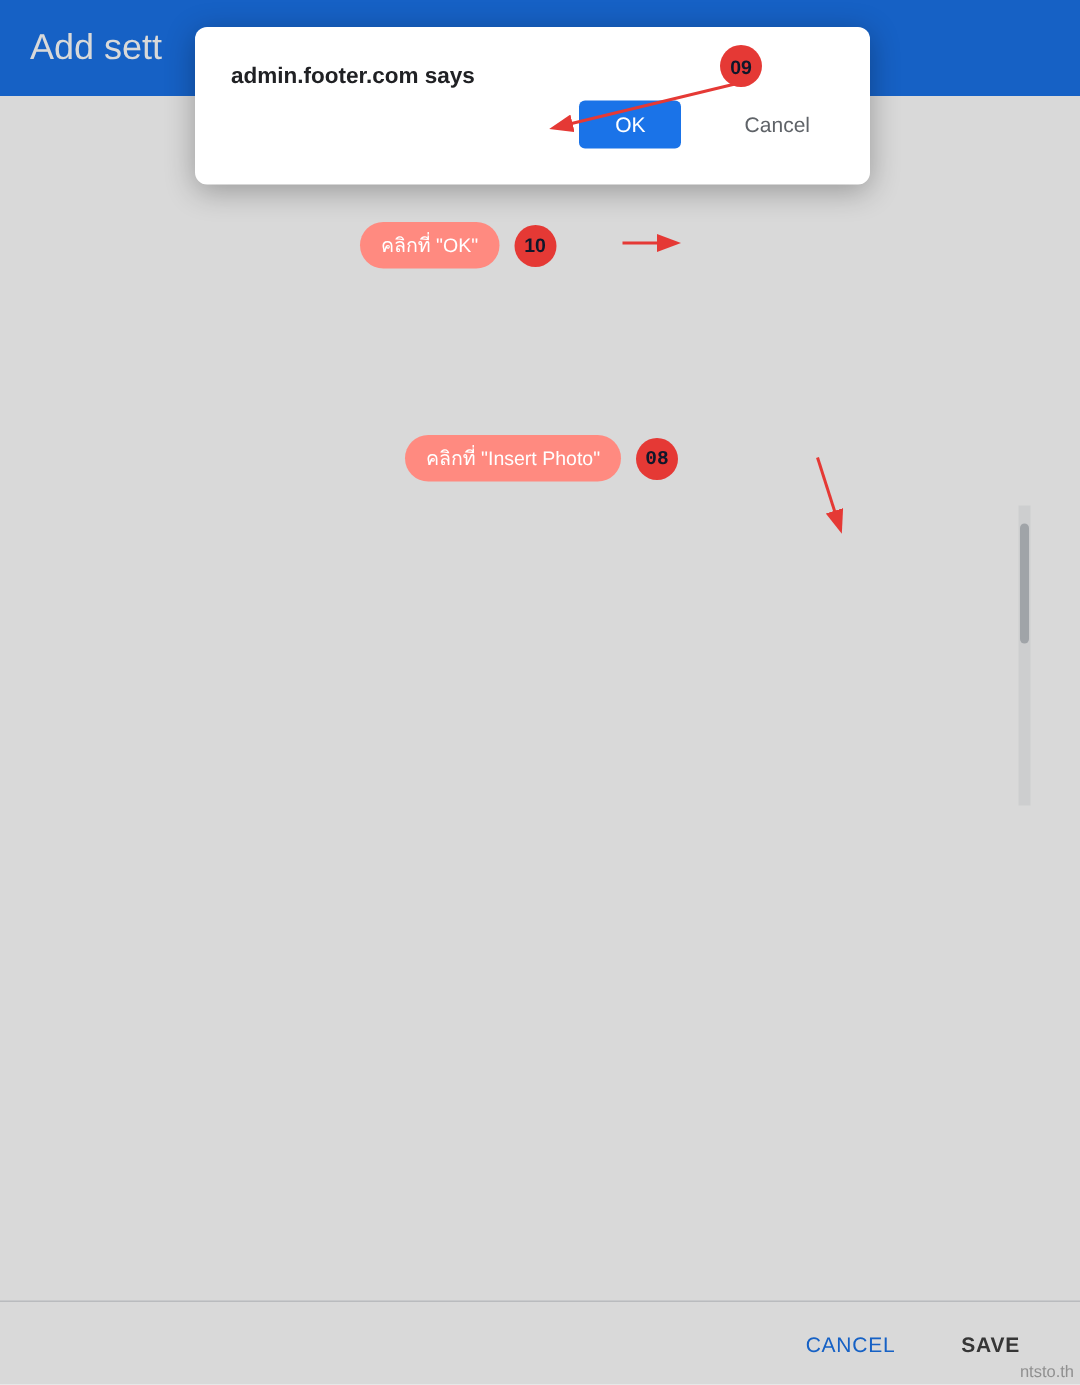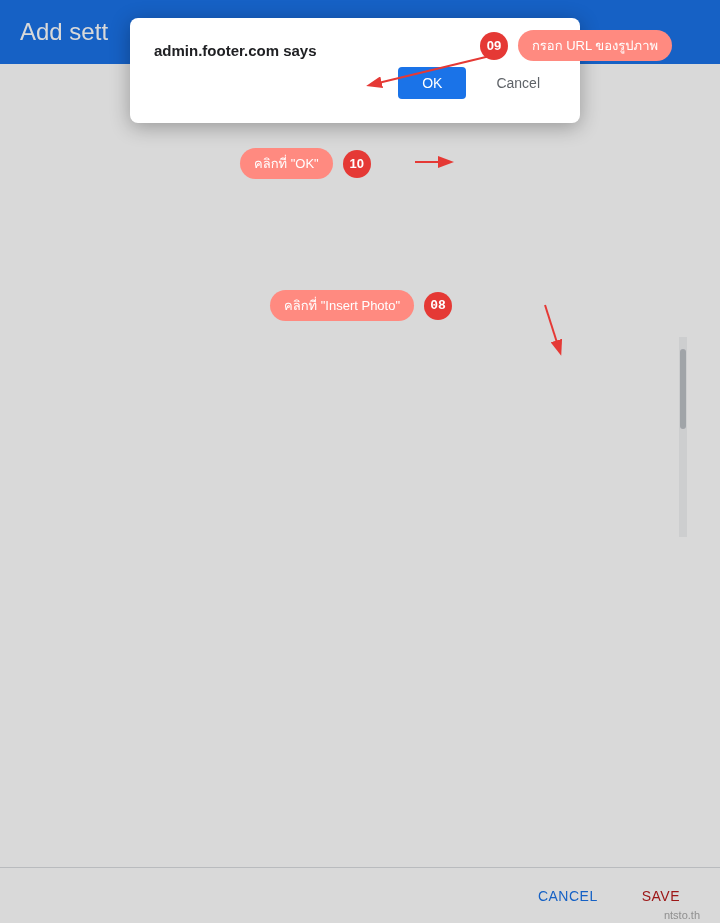--- a/index.html
+++ b/index.html
@@ -199,23 +199,23 @@
       font-size: 14px;
       font-weight: 500;
       cursor: pointer;
       padding: 8px 16px;
       text-transform: uppercase;
       letter-spacing: 0.5px;
     }
     .btn-save {
       background: transparent;
       border: none;
-      color: #b91c1c;
-      font-size: 14px;
-      font-weight: 400;
+      color: #404040;
+      font-size: 14px;
+      font-weight: 700;
       cursor: pointer;
       padding: 8px 16px;
       text-transform: uppercase;
       letter-spacing: 0.5px;
     }
 
     
     .dialog-overlay {
       position: absolute;
       top: 0; left: 0; right: 0; bottom: 0;
@@ -252,21 +252,21 @@
       padding: 0 10px;
       font-size: 14px;
       color: #202124;
       outline: none;
       margin-bottom: 20px;
       background: #fff;
     }
     .dialog-buttons {
       display: flex;
       justify-content: flex-end;
-      gap: 14px;
+      gap: 26px;
     }
     .btn-ok {
       background: #1a73e8;
       color: #fff;
       border: none;
       border-radius: 4px;
       padding: 8px 24px;
       font-size: 14px;
       font-weight: 500;
       cursor: pointer;
@@ -280,34 +280,34 @@
       cursor: pointer;
     }
 
     
     .step-circle {
       position: absolute;
       width: 28px;
       height: 28px;
       border-radius: 50%;
       background: #e53935;
-      color: #ffffff;
+      color: #0f172a;
       display: flex;
       align-items: center;
       justify-content: center;
       font-size: 13px;
       font-weight: bold;
       z-index: 35;
     }
 
     
     .watermark {
       position: absolute;
       bottom: 0;
-      right: 16px;
+      right: 0;
       font-size: 11px;
       color: #aaa;
       padding: 2px 4px;
     }
 
     
     .arrows-svg {
       position: absolute;
       top: 0; left: 0;
       width: 720px;
@@ -449,21 +449,20 @@
 <div class="dialog-box">
   <div class="dialog-title">admin.footer.com says</div>
   <div class="dialog-buttons">
     <button class="btn-ok">OK</button>
     <button class="btn-cancel-dialog">Cancel</button>
   </div>
 </div>
 
 <div style="position:absolute; top:30px; left:480px; z-index:40; display:flex; align-items:center; gap:6px;">
   <div class="step-circle" style="position:static; margin-right:4px;">09</div>
-  <div style="background:#ff8a80; color:#fff; border-radius:16px; padding:5px 14px; font-size:13px; font-weight:500;">กรอก URL ของรูปภาพ</div>
 </div>
 
 <div style="position:absolute; top:148px; left:240px; z-index:40; display:flex; align-items:center; gap:6px;">
   <div style="background:#ff8a80; color:#fff; border-radius:16px; padding:5px 14px; font-size:13px; font-weight:500;">คลิกที่ "OK"</div>
   <div class="step-circle" style="position:static; margin-left:4px;">10</div>
 </div>
 
 <div style="position:absolute; top:290px; left:270px; z-index:40; display:flex; align-items:center; gap:6px;">
   <div style="background:#ff8a80; color:#fff; border-radius:16px; padding:5px 14px; font-size:13px; font-weight:500;">คลิกที่ "Insert Photo"</div>
   <div class="step-circle" style="position:static; margin-left:4px;font-family:Liberation Mono, monospace;">08</div>

